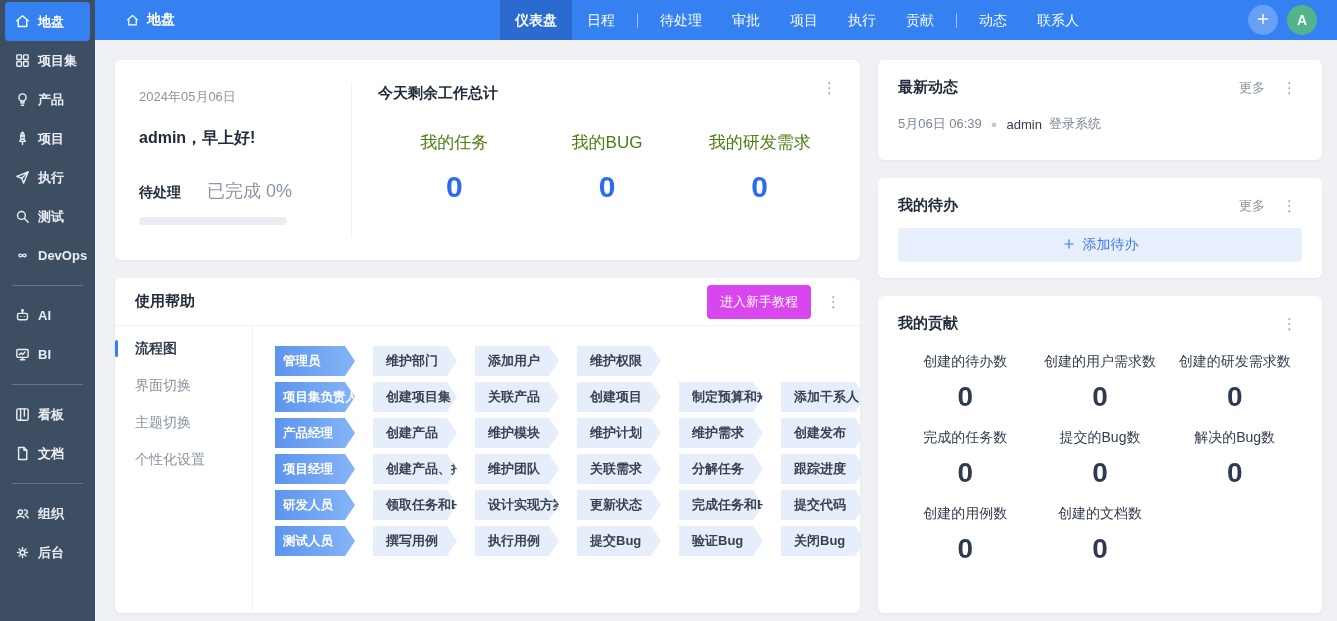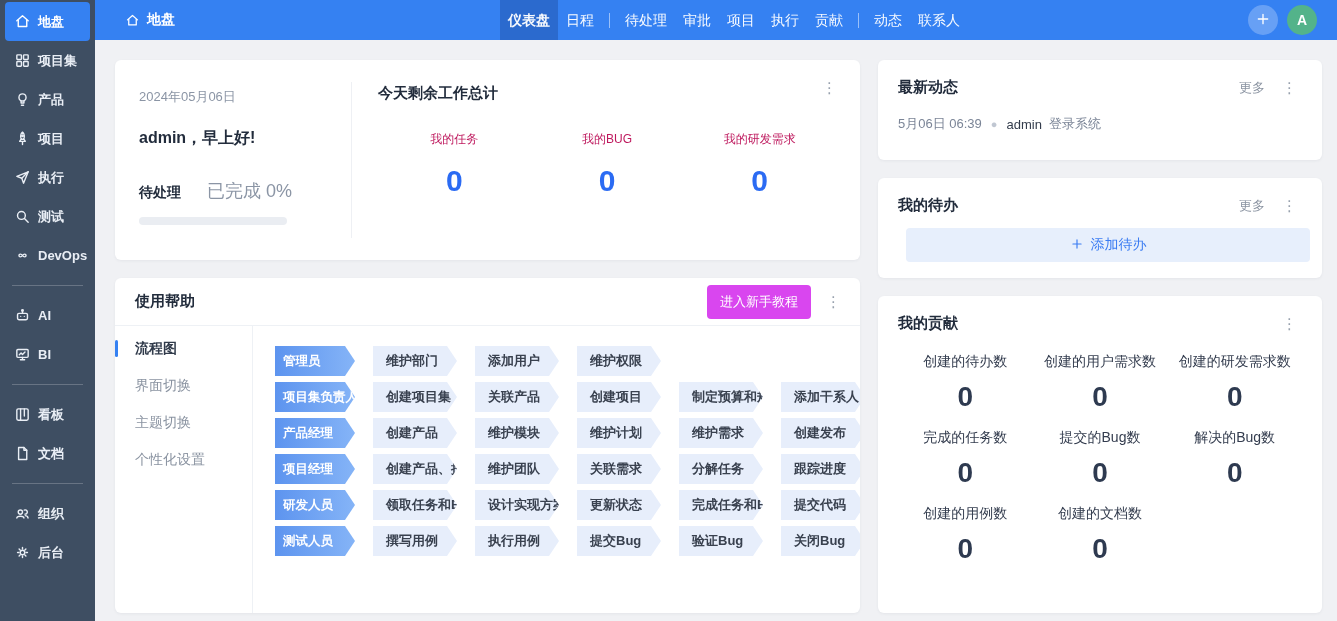--- a/index.html
+++ b/index.html
@@ -34,21 +34,21 @@
   }
   .breadcrumb {
     position:absolute; left:30px; top:0; height:40px;
     display:flex; align-items:center; gap:7px;
     color:#fff; font-size:14px; font-weight:700; cursor:pointer;
   }
   .breadcrumb .icn { width:15px; height:15px; display:inline-flex; }
   .breadcrumb .icn svg { width:15px; height:15px; }
   .nav-menu { position:absolute; left:405px; top:0; height:40px; display:flex; align-items:center; }
   .nav-item {
-    height:40px; line-height:40px; padding:0 8px;
+    height:40px; line-height:40px; padding:0 15px;
     color:rgba(255,255,255,.96); font-size:14px; cursor:pointer; white-space:nowrap;
   }
   .nav-item.active { background:#2b6ace; font-weight:700; }
   .nav-sep { width:1px; height:15px; background:rgba(255,255,255,.5); margin:0 7px; }
   .nav-right { position:absolute; right:20px; top:5px; display:flex; gap:9px; align-items:center; }
   .add-btn {
     width:30px; height:30px; border-radius:50%; border:none; cursor:pointer;
     background:rgba(255,255,255,.25); color:#fff;
     display:flex; align-items:center; justify-content:center; padding:0;
   }
@@ -85,21 +85,21 @@
   .pending-row { margin-top:30px; display:flex; align-items:baseline; gap:26px; }
   .pending-label { font-size:14px; font-weight:700; color:#222c3c; }
   .done-label { font-size:18px; color:#8b95a5; }
   .progress-track { margin-top:14px; width:148px; height:8px; border-radius:4px; background:#eaedf2; overflow:hidden; }
   .progress-fill { height:100%; background:#3581f2; border-radius:4px; }
   .work-vdiv { width:1px; background:#eef0f4; margin-left:14px; }
   .work-right { flex:1; padding:2px 0 0 26px; }
   .summary-title { font-size:15px; font-weight:700; color:#222c3c; }
   .work-stats { display:flex; margin-top:28px; }
   .work-stat { flex:1; text-align:center; }
-  .work-stat .lbl { font-size:12px; color:#be185d; }
+  .work-stat .lbl { font-size:17px; color:#4d7c0f; }
   .work-stat .val { font-size:30px; font-weight:700; color:#2b6bf3; margin-top:16px; }
   .card-kebab-abs { position:absolute; right:18px; top:18px; }
 
   
   .help-card { flex:1; display:flex; flex-direction:column; }
   .help-header {
     height:48px; display:flex; align-items:center;
     padding:0 14px 0 20px; border-bottom:1px solid #eef1f5;
   }
   .help-title { flex:1; font-size:15px; font-weight:700; color:#222c3c; }
@@ -143,21 +143,20 @@
   .news-item { margin-top:18px; display:flex; align-items:center; font-size:13px; }
   .news-time { color:#7b8597; }
   .news-dot { color:#c0c7d2; margin:0 9px; font-size:11px; }
   .news-user { color:#333c4c; margin-right:7px; }
   .news-action { color:#7b8597; }
   .todo-add-btn {
     margin-top:13px; width:100%; height:34px; border:none; border-radius:4px;
     background:#e7effc; color:#3b7cf2; font-size:14px; cursor:pointer;
     display:flex; align-items:center; justify-content:center; gap:7px;
     font-family:inherit;
-    margin-left:8px;
   }
   .todo-add-btn svg { width:14px; height:14px; }
   .contrib-card { flex:1; padding:18px 20px; }
   .contrib-grid {
     margin-top:6px; display:grid; grid-template-columns:repeat(3,1fr);
     row-gap:2px;
   }
   .contrib-stat { text-align:center; padding-top:14px; }
   .contrib-stat .lbl { font-size:14px; color:#333c4e; white-space:nowrap; }
   .contrib-stat .val { font-size:28px; font-weight:700; color:#2e3a50; margin-top:10px; }

